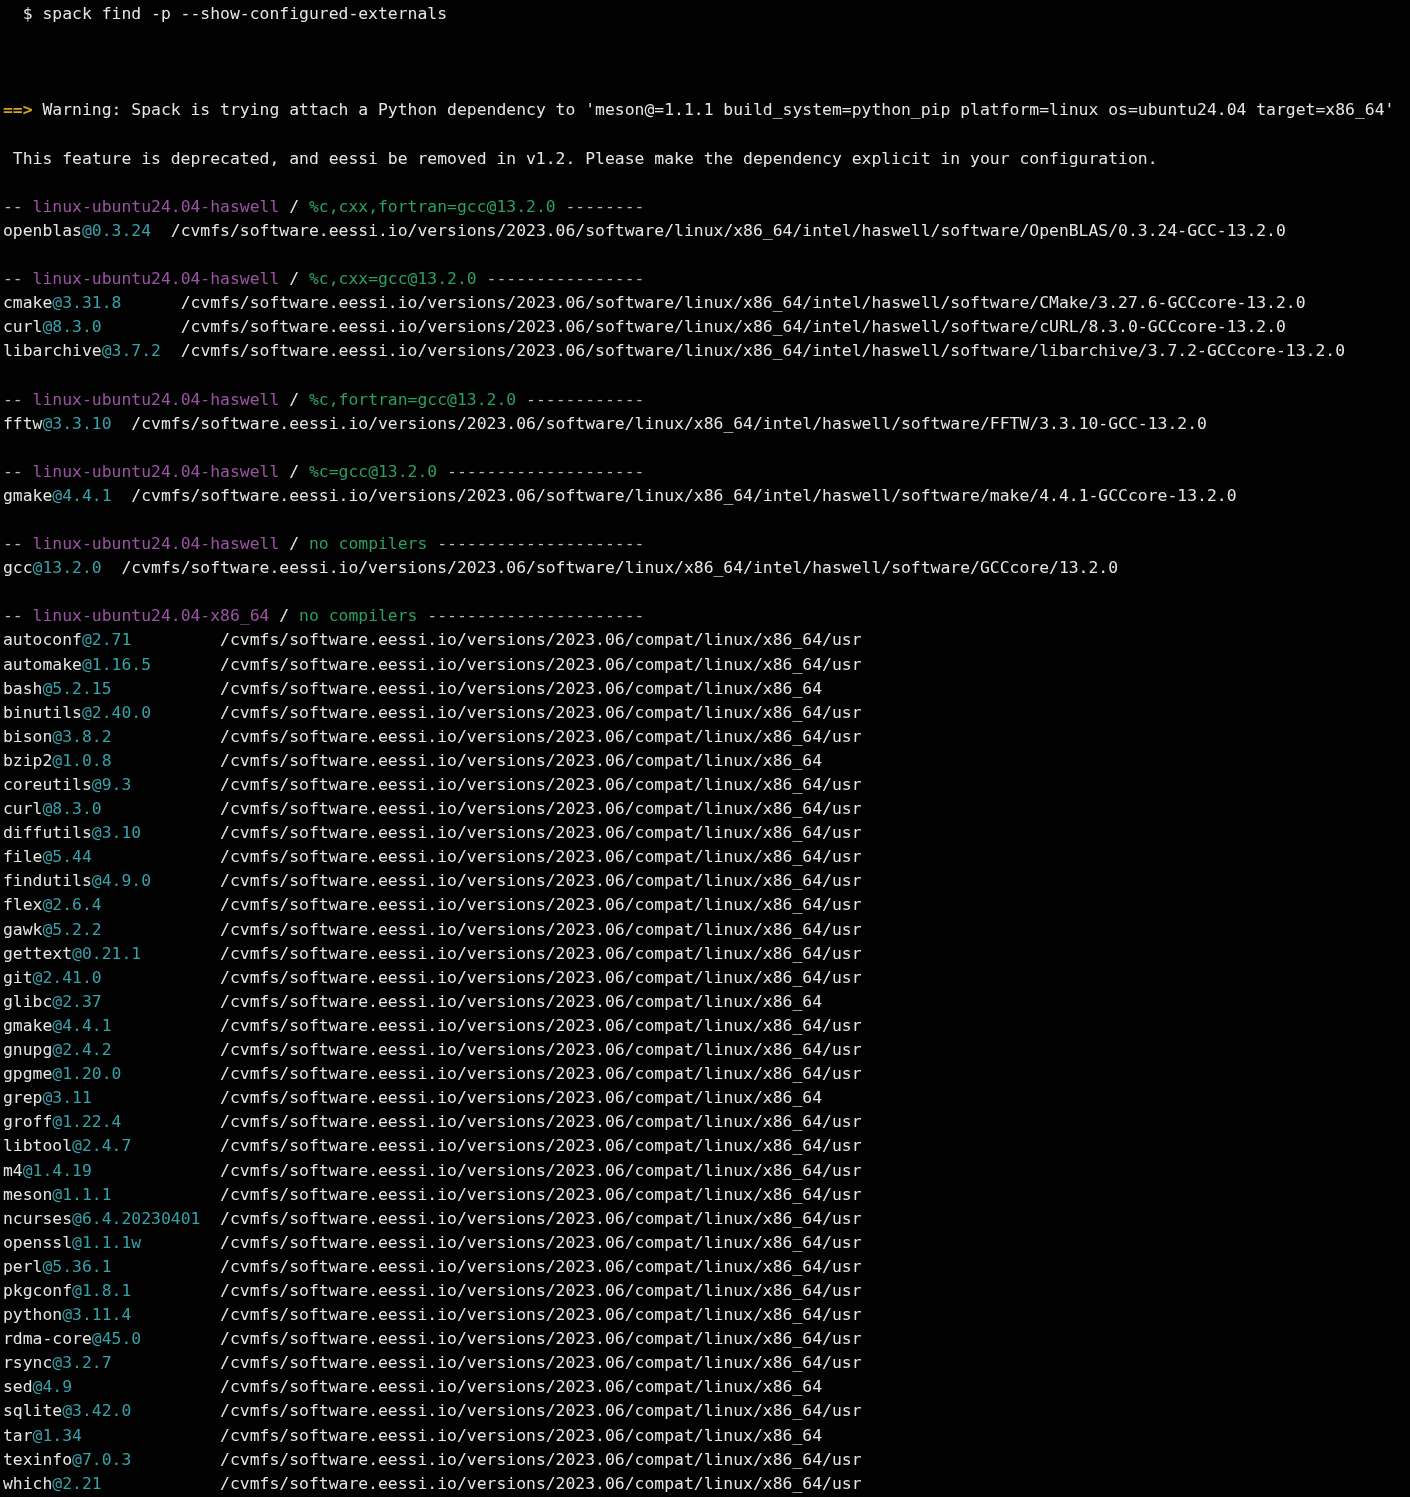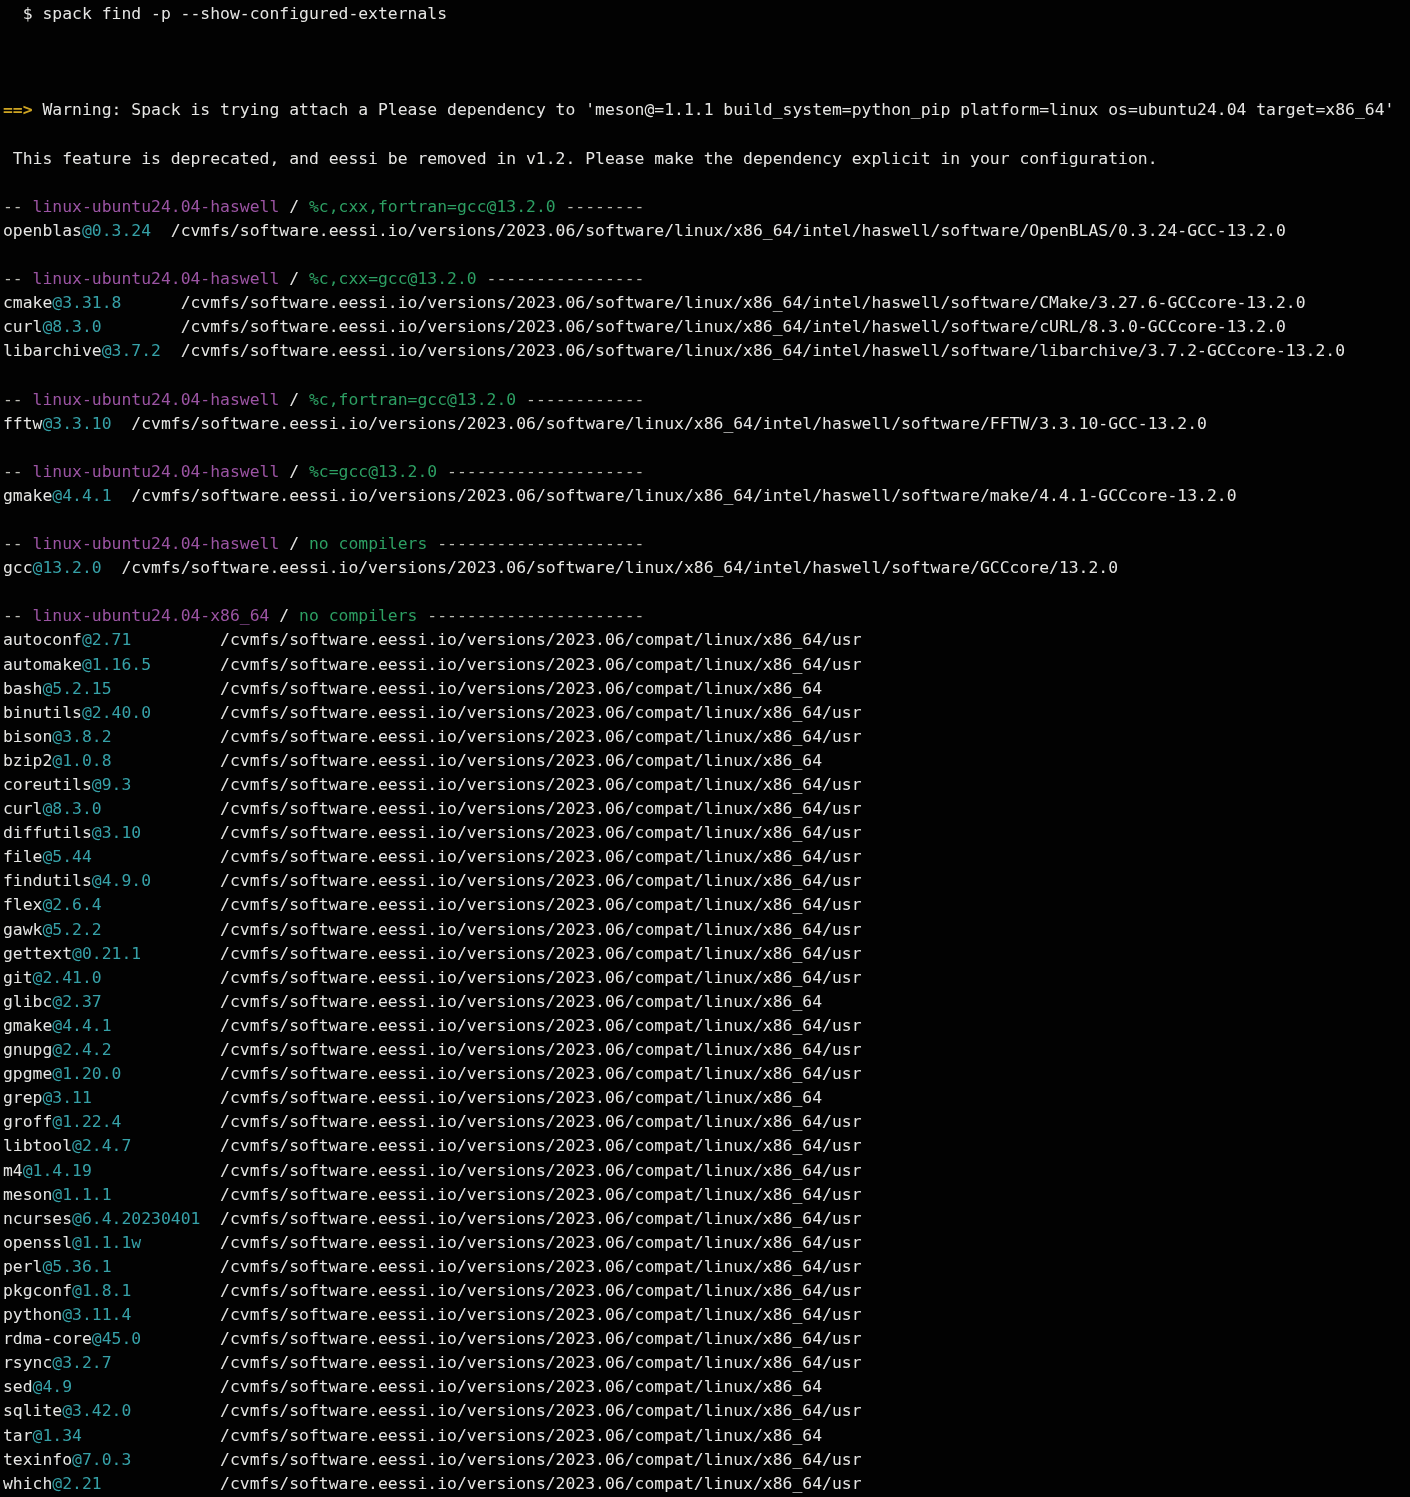--- a/index.html
+++ b/index.html
@@ -28,17 +28,17 @@
   .magenta { color: var(--magenta); }
   .green   { color: var(--green); }
   .cyan    { color: var(--cyan); text-align: right; }
   .yellow  { color: var(--yellow); font-weight: bold; }
 </style>
 </head>
 <body>
 
 <pre class="terminal"><div class="line"><span class="fg">  $ spack find -p --show-configured-externals</span></div>
 <div class="line"> </div>
-<div class="line"><span class="yellow">==&gt;</span><span class="fg"> Warning: Spack is trying attach a Please dependency to 'meson@=1.1.1 build_system=python_pip platform=linux os=ubuntu24.04 target=x86_64'</span></div>
+<div class="line"><span class="yellow">==&gt;</span><span class="fg"> Warning: Spack is trying attach a Python dependency to 'meson@=1.1.1 build_system=python_pip platform=linux os=ubuntu24.04 target=x86_64'</span></div>
 <div class="line"><span class="fg"> This feature is deprecated, and eessi be removed in v1.2. Please make the dependency explicit in your configuration.</span></div>
 <div><div class="line"><span class="gray">-- </span><span class="magenta">linux-ubuntu24.04-haswell</span><span class="fg"> / </span><span class="green">%c,cxx,fortran=gcc@13.2.0</span><span class="gray"> --------</span></div><div class="line"><span class="fg">openblas</span><span class="cyan">@0.3.24</span><span class="fg">  /cvmfs/software.eessi.io/versions/2023.06/software/linux/x86_64/intel/haswell/software/OpenBLAS/0.3.24-GCC-13.2.0</span></div><div class="line"> </div><div class="line"><span class="gray">-- </span><span class="magenta">linux-ubuntu24.04-haswell</span><span class="fg"> / </span><span class="green">%c,cxx=gcc@13.2.0</span><span class="gray"> ----------------</span></div><div class="line"><span class="fg">cmake</span><span class="cyan">@3.31.8</span><span class="fg">      /cvmfs/software.eessi.io/versions/2023.06/software/linux/x86_64/intel/haswell/software/CMake/3.27.6-GCCcore-13.2.0</span></div><div class="line"><span class="fg">curl</span><span class="cyan">@8.3.0</span><span class="fg">        /cvmfs/software.eessi.io/versions/2023.06/software/linux/x86_64/intel/haswell/software/cURL/8.3.0-GCCcore-13.2.0</span></div><div class="line"><span class="fg">libarchive</span><span class="cyan">@3.7.2</span><span class="fg">  /cvmfs/software.eessi.io/versions/2023.06/software/linux/x86_64/intel/haswell/software/libarchive/3.7.2-GCCcore-13.2.0</span></div><div class="line"> </div><div class="line"><span class="gray">-- </span><span class="magenta">linux-ubuntu24.04-haswell</span><span class="fg"> / </span><span class="green">%c,fortran=gcc@13.2.0</span><span class="gray"> ------------</span></div><div class="line"><span class="fg">fftw</span><span class="cyan">@3.3.10</span><span class="fg">  /cvmfs/software.eessi.io/versions/2023.06/software/linux/x86_64/intel/haswell/software/FFTW/3.3.10-GCC-13.2.0</span></div><div class="line"> </div><div class="line"><span class="gray">-- </span><span class="magenta">linux-ubuntu24.04-haswell</span><span class="fg"> / </span><span class="green">%c=gcc@13.2.0</span><span class="gray"> --------------------</span></div><div class="line"><span class="fg">gmake</span><span class="cyan">@4.4.1</span><span class="fg">  /cvmfs/software.eessi.io/versions/2023.06/software/linux/x86_64/intel/haswell/software/make/4.4.1-GCCcore-13.2.0</span></div><div class="line"> </div><div class="line"><span class="gray">-- </span><span class="magenta">linux-ubuntu24.04-haswell</span><span class="fg"> / </span><span class="green">no compilers</span><span class="gray"> ---------------------</span></div><div class="line"><span class="fg">gcc</span><span class="cyan">@13.2.0</span><span class="fg">  /cvmfs/software.eessi.io/versions/2023.06/software/linux/x86_64/intel/haswell/software/GCCcore/13.2.0</span></div><div class="line"> </div><div class="line"><span class="gray">-- </span><span class="magenta">linux-ubuntu24.04-x86_64</span><span class="fg"> / </span><span class="green">no compilers</span><span class="gray"> ----------------------</span></div><div class="line"><span class="fg">autoconf</span><span class="cyan">@2.71</span><span class="fg">         /cvmfs/software.eessi.io/versions/2023.06/compat/linux/x86_64/usr</span></div><div class="line"><span class="fg">automake</span><span class="cyan">@1.16.5</span><span class="fg">       /cvmfs/software.eessi.io/versions/2023.06/compat/linux/x86_64/usr</span></div><div class="line"><span class="fg">bash</span><span class="cyan">@5.2.15</span><span class="fg">           /cvmfs/software.eessi.io/versions/2023.06/compat/linux/x86_64</span></div><div class="line"><span class="fg">binutils</span><span class="cyan">@2.40.0</span><span class="fg">       /cvmfs/software.eessi.io/versions/2023.06/compat/linux/x86_64/usr</span></div><div class="line"><span class="fg">bison</span><span class="cyan">@3.8.2</span><span class="fg">           /cvmfs/software.eessi.io/versions/2023.06/compat/linux/x86_64/usr</span></div><div class="line"><span class="fg">bzip2</span><span class="cyan">@1.0.8</span><span class="fg">           /cvmfs/software.eessi.io/versions/2023.06/compat/linux/x86_64</span></div><div class="line"><span class="fg">coreutils</span><span class="cyan">@9.3</span><span class="fg">         /cvmfs/software.eessi.io/versions/2023.06/compat/linux/x86_64/usr</span></div><div class="line"><span class="fg">curl</span><span class="cyan">@8.3.0</span><span class="fg">            /cvmfs/software.eessi.io/versions/2023.06/compat/linux/x86_64/usr</span></div><div class="line"><span class="fg">diffutils</span><span class="cyan">@3.10</span><span class="fg">        /cvmfs/software.eessi.io/versions/2023.06/compat/linux/x86_64/usr</span></div><div class="line"><span class="fg">file</span><span class="cyan">@5.44</span><span class="fg">             /cvmfs/software.eessi.io/versions/2023.06/compat/linux/x86_64/usr</span></div><div class="line"><span class="fg">findutils</span><span class="cyan">@4.9.0</span><span class="fg">       /cvmfs/software.eessi.io/versions/2023.06/compat/linux/x86_64/usr</span></div><div class="line"><span class="fg">flex</span><span class="cyan">@2.6.4</span><span class="fg">            /cvmfs/software.eessi.io/versions/2023.06/compat/linux/x86_64/usr</span></div><div class="line"><span class="fg">gawk</span><span class="cyan">@5.2.2</span><span class="fg">            /cvmfs/software.eessi.io/versions/2023.06/compat/linux/x86_64/usr</span></div><div class="line"><span class="fg">gettext</span><span class="cyan">@0.21.1</span><span class="fg">        /cvmfs/software.eessi.io/versions/2023.06/compat/linux/x86_64/usr</span></div><div class="line"><span class="fg">git</span><span class="cyan">@2.41.0</span><span class="fg">            /cvmfs/software.eessi.io/versions/2023.06/compat/linux/x86_64/usr</span></div><div class="line"><span class="fg">glibc</span><span class="cyan">@2.37</span><span class="fg">            /cvmfs/software.eessi.io/versions/2023.06/compat/linux/x86_64</span></div><div class="line"><span class="fg">gmake</span><span class="cyan">@4.4.1</span><span class="fg">           /cvmfs/software.eessi.io/versions/2023.06/compat/linux/x86_64/usr</span></div><div class="line"><span class="fg">gnupg</span><span class="cyan">@2.4.2</span><span class="fg">           /cvmfs/software.eessi.io/versions/2023.06/compat/linux/x86_64/usr</span></div><div class="line"><span class="fg">gpgme</span><span class="cyan">@1.20.0</span><span class="fg">          /cvmfs/software.eessi.io/versions/2023.06/compat/linux/x86_64/usr</span></div><div class="line"><span class="fg">grep</span><span class="cyan">@3.11</span><span class="fg">             /cvmfs/software.eessi.io/versions/2023.06/compat/linux/x86_64</span></div><div class="line"><span class="fg">groff</span><span class="cyan">@1.22.4</span><span class="fg">          /cvmfs/software.eessi.io/versions/2023.06/compat/linux/x86_64/usr</span></div><div class="line"><span class="fg">libtool</span><span class="cyan">@2.4.7</span><span class="fg">         /cvmfs/software.eessi.io/versions/2023.06/compat/linux/x86_64/usr</span></div><div class="line"><span class="fg">m4</span><span class="cyan">@1.4.19</span><span class="fg">             /cvmfs/software.eessi.io/versions/2023.06/compat/linux/x86_64/usr</span></div><div class="line"><span class="fg">meson</span><span class="cyan">@1.1.1</span><span class="fg">           /cvmfs/software.eessi.io/versions/2023.06/compat/linux/x86_64/usr</span></div><div class="line"><span class="fg">ncurses</span><span class="cyan">@6.4.20230401</span><span class="fg">  /cvmfs/software.eessi.io/versions/2023.06/compat/linux/x86_64/usr</span></div><div class="line"><span class="fg">openssl</span><span class="cyan">@1.1.1w</span><span class="fg">        /cvmfs/software.eessi.io/versions/2023.06/compat/linux/x86_64/usr</span></div><div class="line"><span class="fg">perl</span><span class="cyan">@5.36.1</span><span class="fg">           /cvmfs/software.eessi.io/versions/2023.06/compat/linux/x86_64/usr</span></div><div class="line"><span class="fg">pkgconf</span><span class="cyan">@1.8.1</span><span class="fg">         /cvmfs/software.eessi.io/versions/2023.06/compat/linux/x86_64/usr</span></div><div class="line"><span class="fg">python</span><span class="cyan">@3.11.4</span><span class="fg">         /cvmfs/software.eessi.io/versions/2023.06/compat/linux/x86_64/usr</span></div><div class="line"><span class="fg">rdma-core</span><span class="cyan">@45.0</span><span class="fg">        /cvmfs/software.eessi.io/versions/2023.06/compat/linux/x86_64/usr</span></div><div class="line"><span class="fg">rsync</span><span class="cyan">@3.2.7</span><span class="fg">           /cvmfs/software.eessi.io/versions/2023.06/compat/linux/x86_64/usr</span></div><div class="line"><span class="fg">sed</span><span class="cyan">@4.9</span><span class="fg">               /cvmfs/software.eessi.io/versions/2023.06/compat/linux/x86_64</span></div><div class="line"><span class="fg">sqlite</span><span class="cyan">@3.42.0</span><span class="fg">         /cvmfs/software.eessi.io/versions/2023.06/compat/linux/x86_64/usr</span></div><div class="line"><span class="fg">tar</span><span class="cyan">@1.34</span><span class="fg">              /cvmfs/software.eessi.io/versions/2023.06/compat/linux/x86_64</span></div><div class="line"><span class="fg">texinfo</span><span class="cyan">@7.0.3</span><span class="fg">         /cvmfs/software.eessi.io/versions/2023.06/compat/linux/x86_64/usr</span></div><div class="line"><span class="fg">which</span><span class="cyan">@2.21</span><span class="fg">            /cvmfs/software.eessi.io/versions/2023.06/compat/linux/x86_64/usr</span></div><div class="line"></div></div>
 
 </pre>
 
 </body></html>

